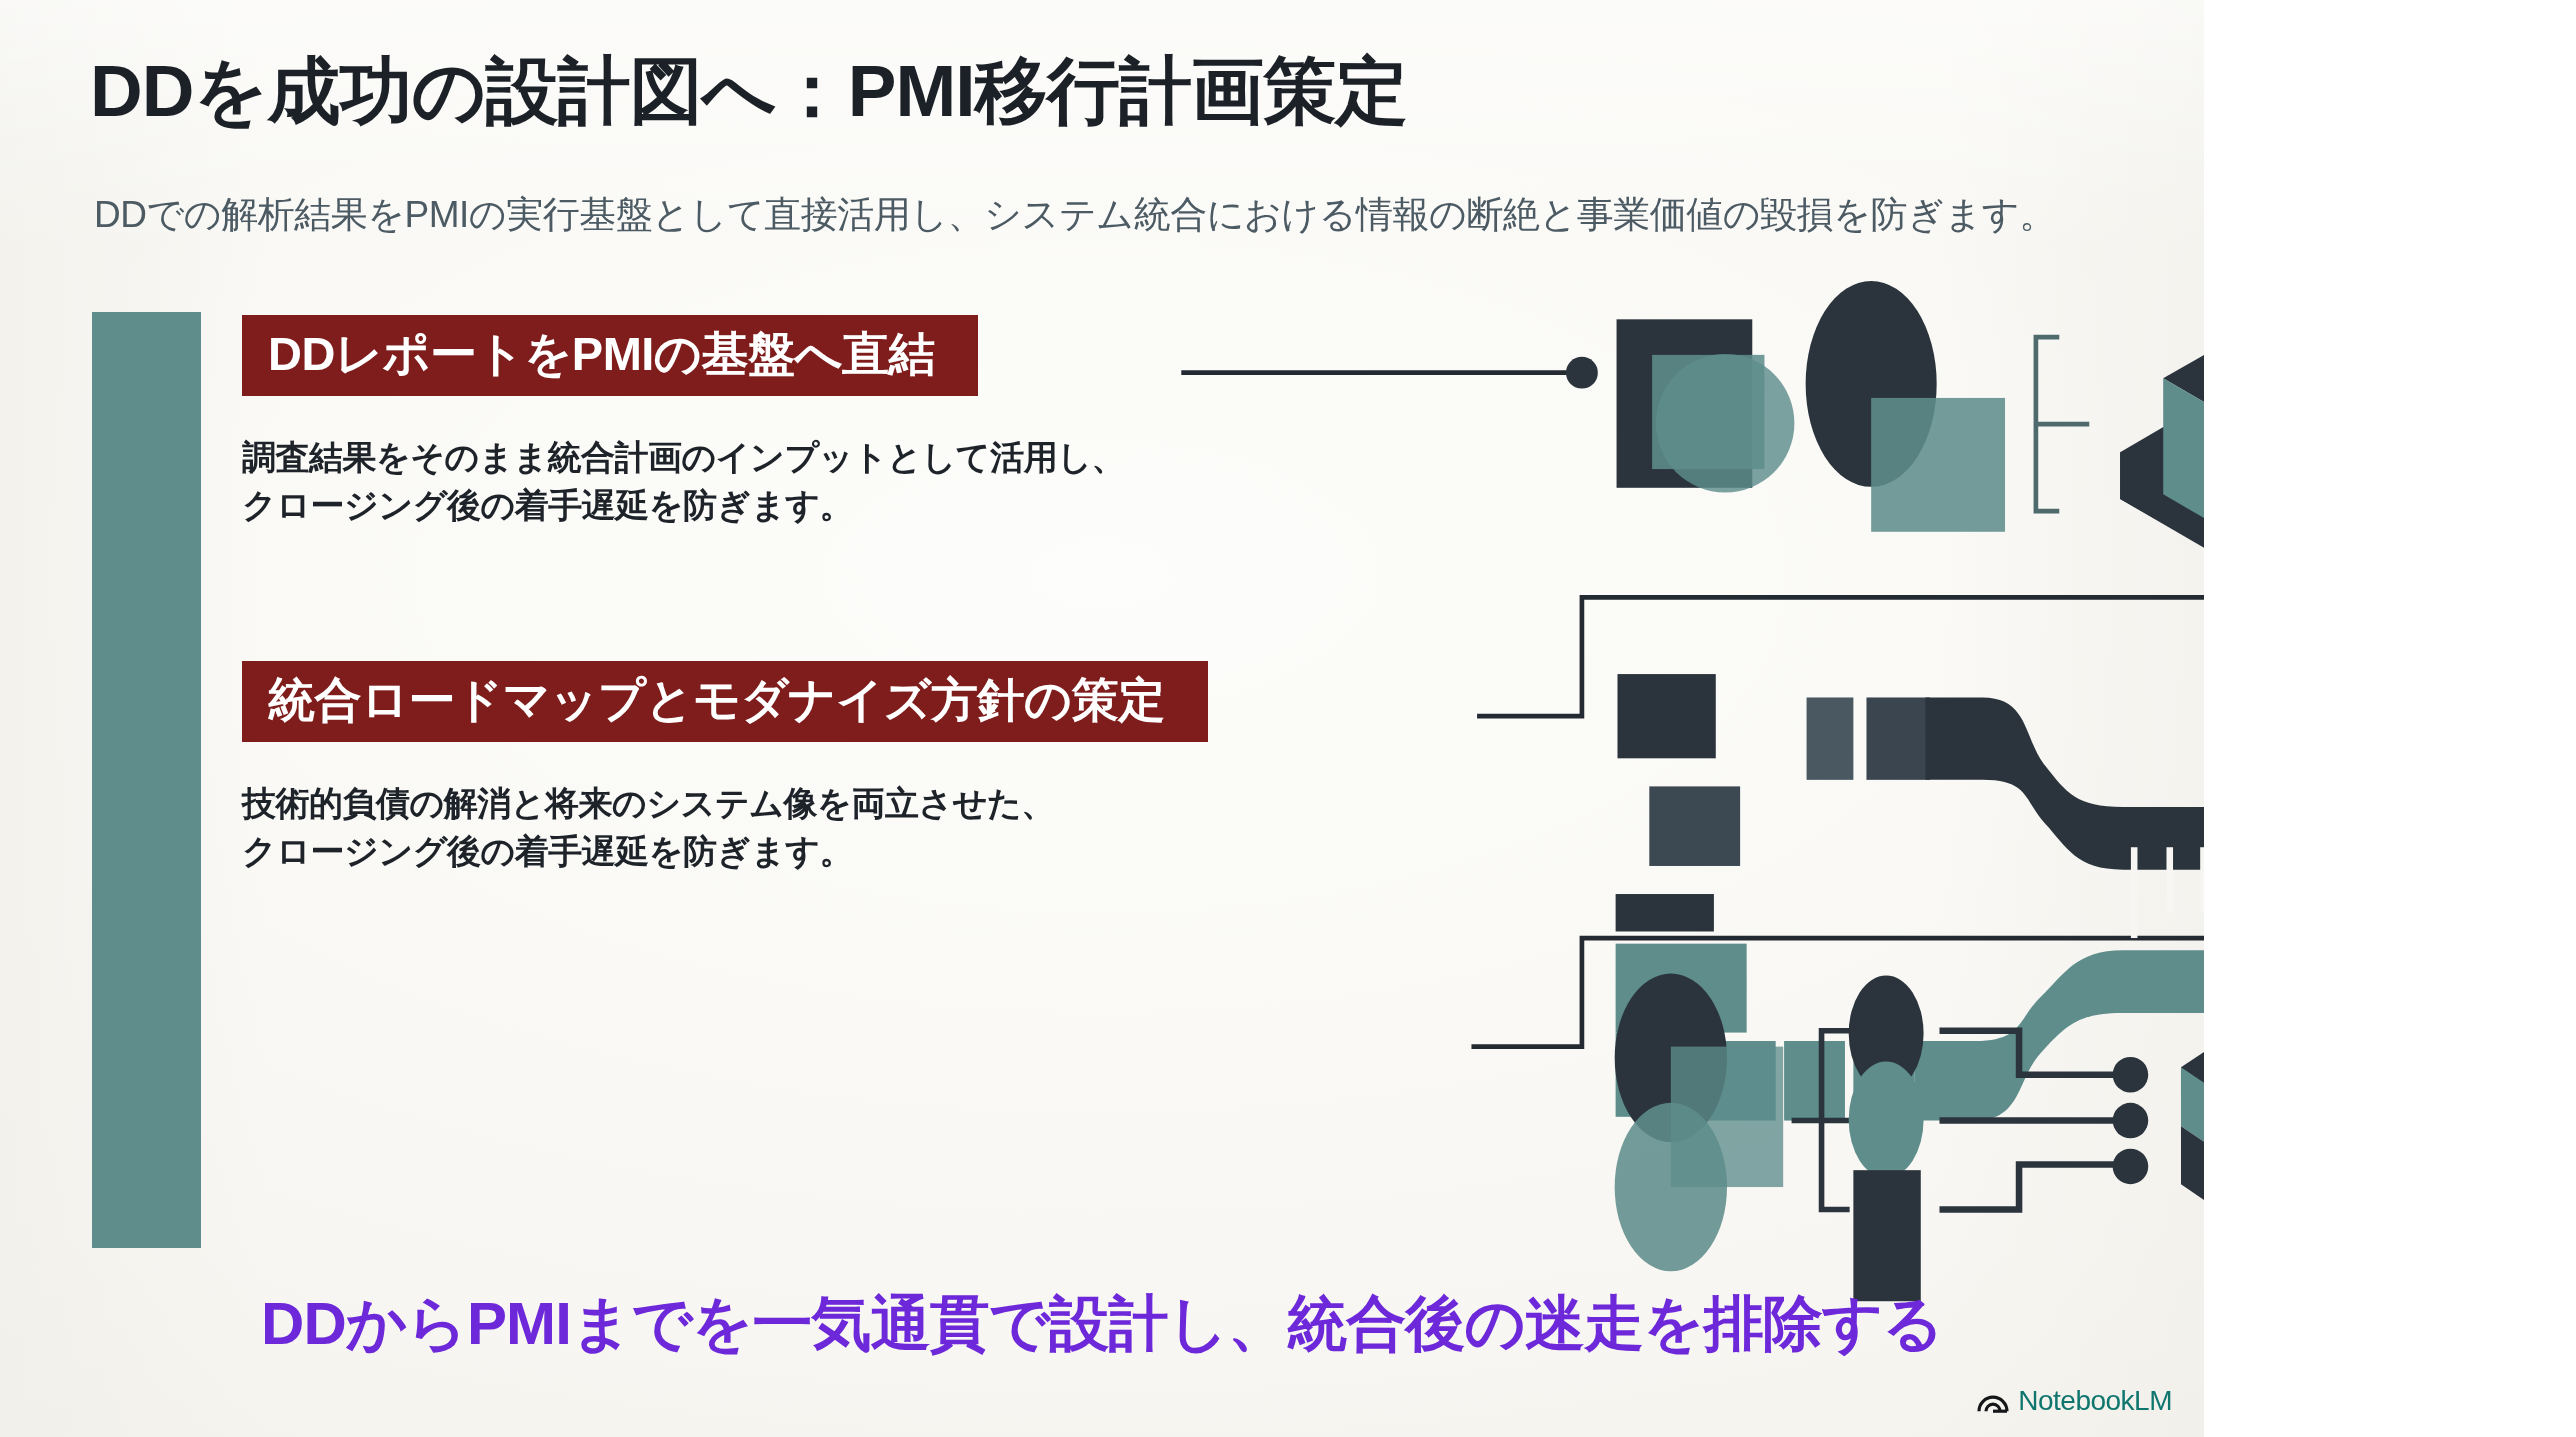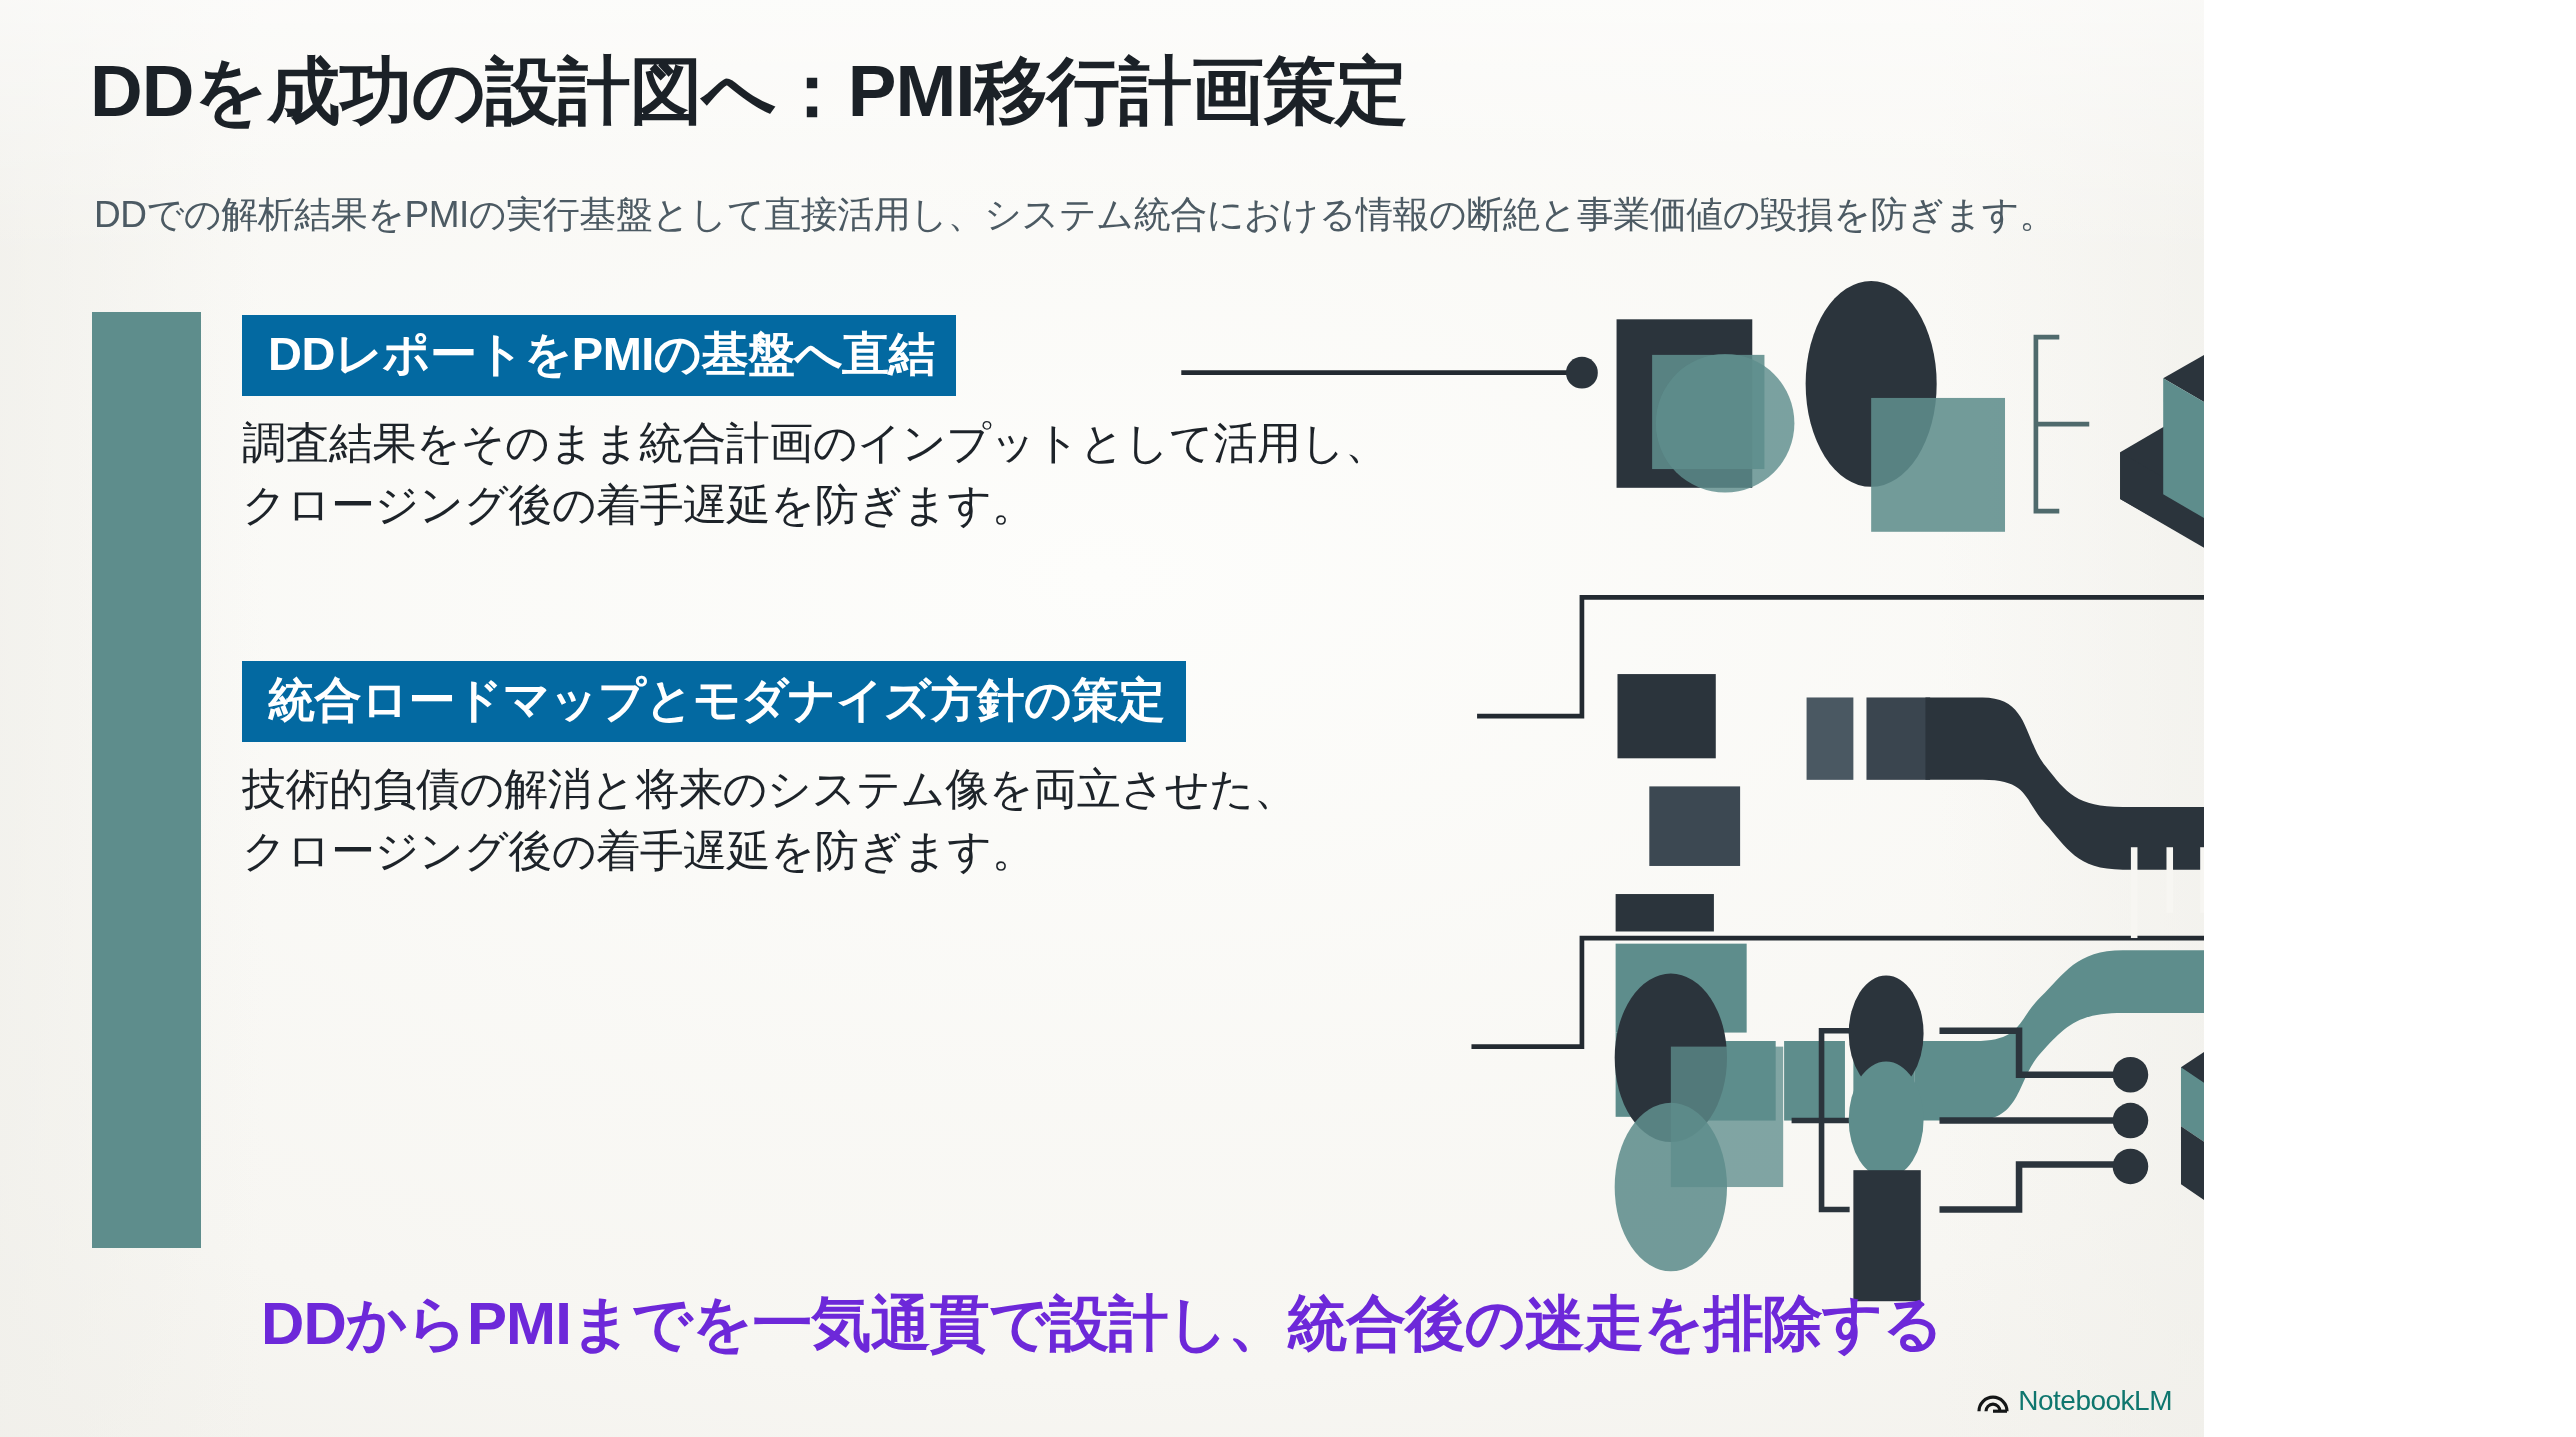--- a/index.html
+++ b/index.html
@@ -57,33 +57,33 @@
     top: 312px;
     width: 109px;
     height: 936px;
     background: #5e8d8c;
   }
 
   
   .section { position: absolute; left: 242px; }
   .sec-head {
     display: inline-block;
-    background: #0369a1;
+    background: #7f1d1d;
     color: #ffffff;
     font-size: 47px;
     font-weight: 700;
     letter-spacing: -0.5px;
-    padding: 15px 21px 19px 26px;
+    padding: 15px 43px 19px 26px;
     white-space: nowrap;
     line-height: 1.0;
   }
   .sec-body {
-    margin-top: 16px;
-    font-size: 44px;
-    font-weight: 400;
+    margin-top: 37px;
+    font-size: 34px;
+    font-weight: 700;
     color: #1d2329;
     line-height: 1.42;
     white-space: pre-line;
     letter-spacing: -0.5px;
   }
 
   
   #bottom-statement {
     position: absolute;
     left: 50%;

